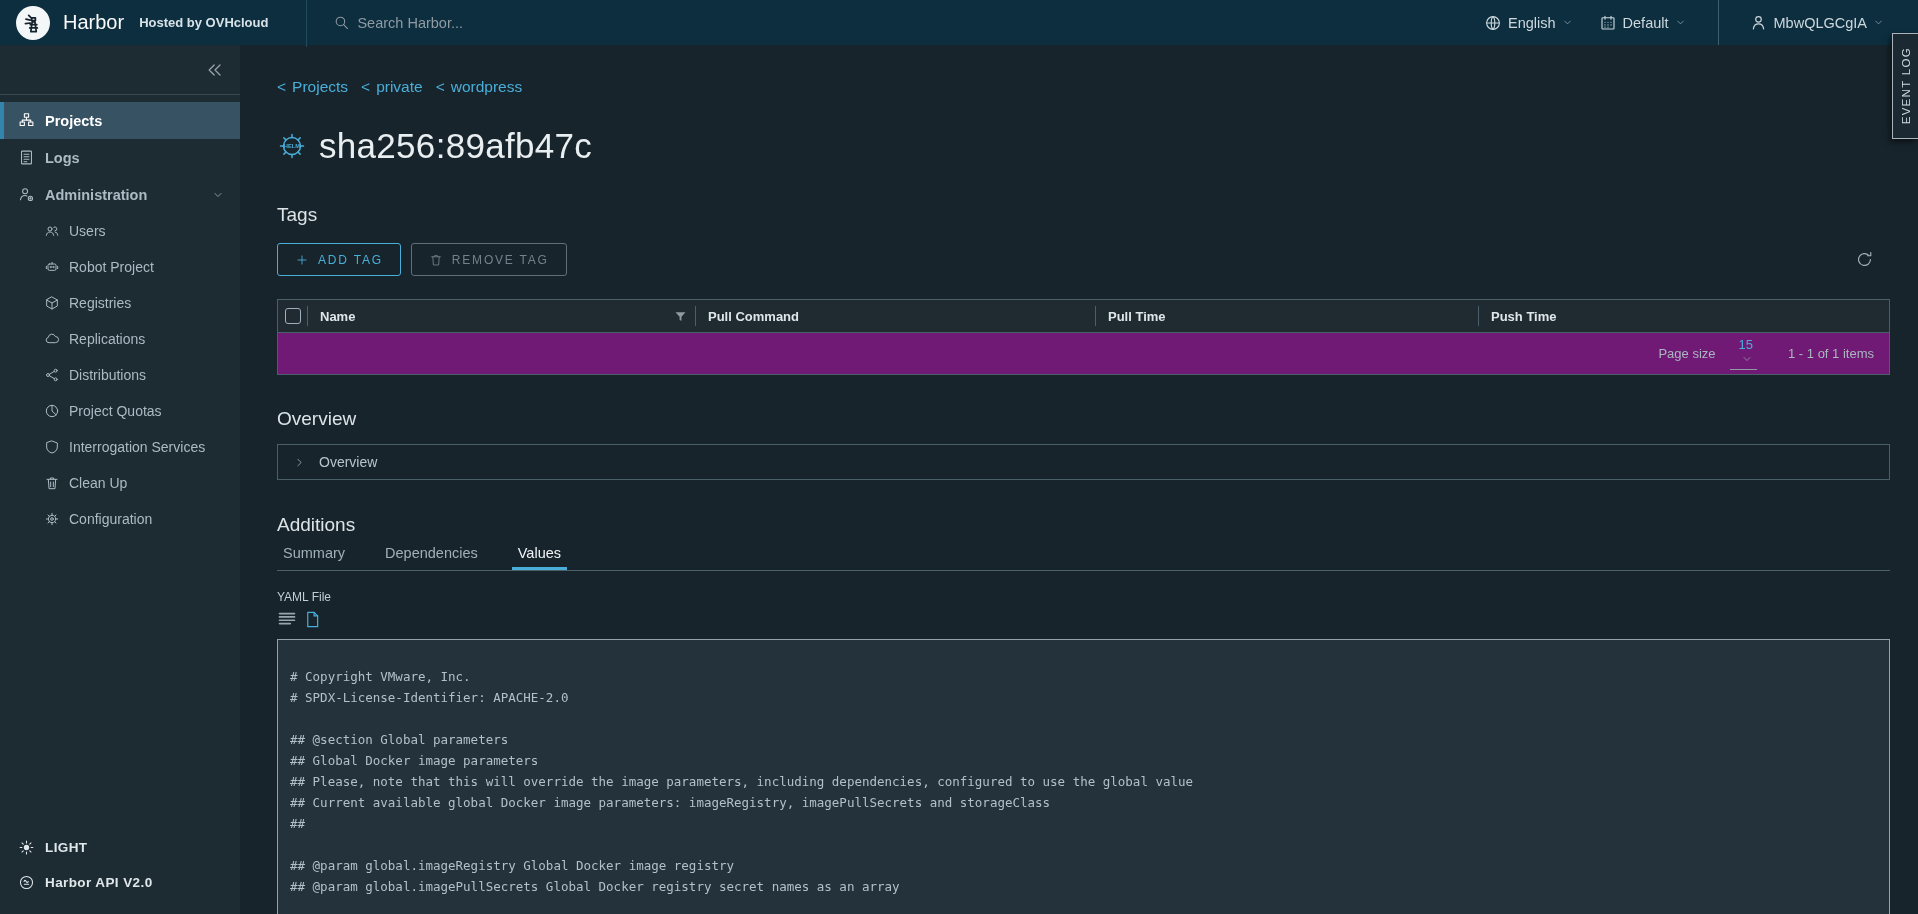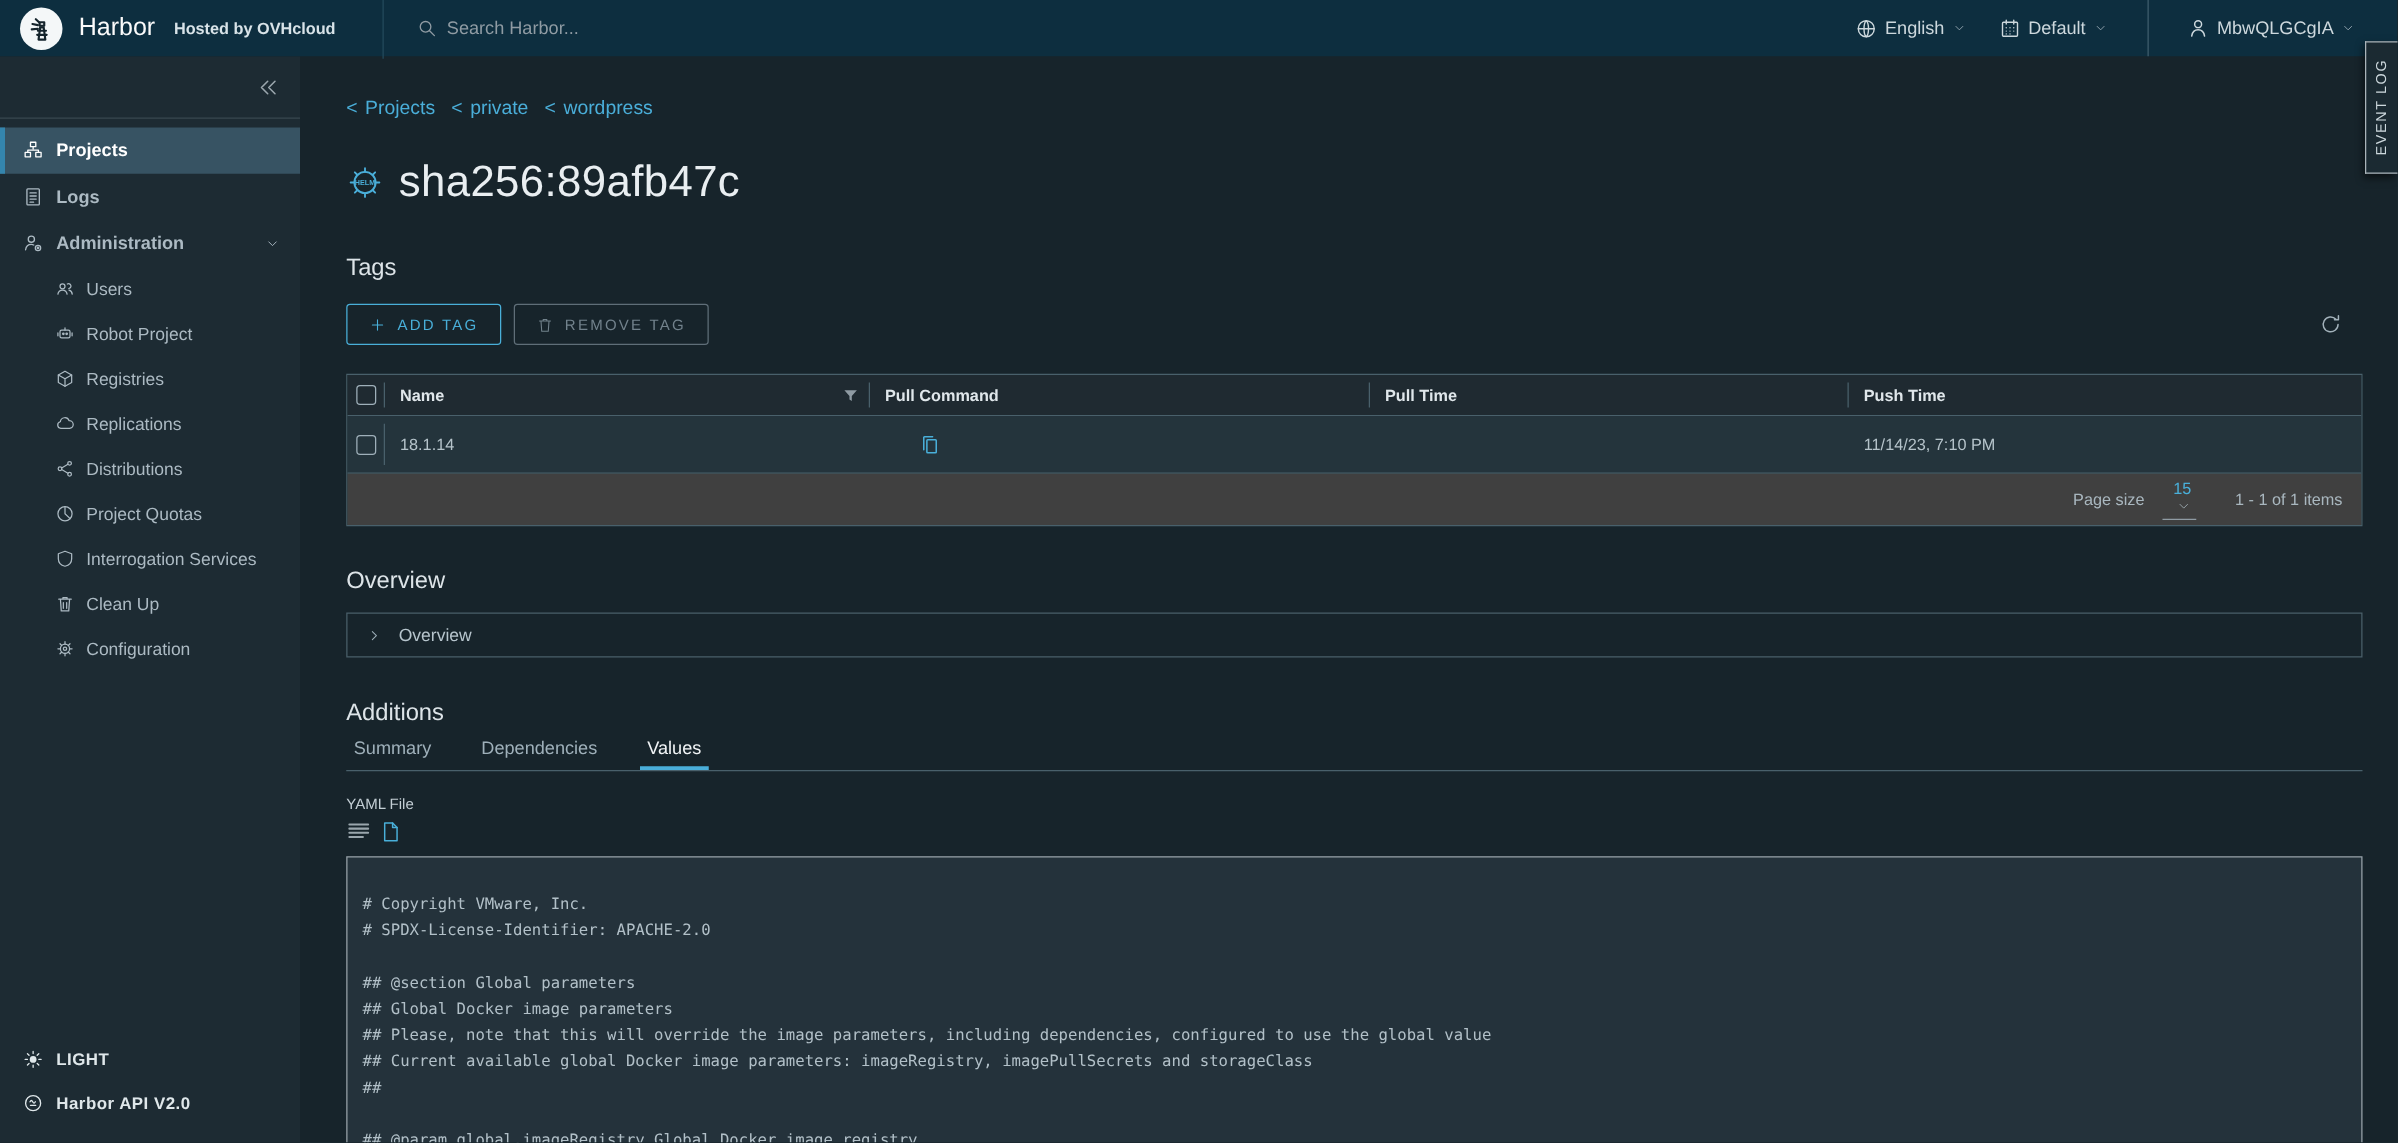--- a/index.html
+++ b/index.html
@@ -62,21 +62,21 @@
   .dg-head, .dg-row { display:grid; grid-template-columns:30px 388px 400px 383px 1fr; align-items:stretch; }
   .dg-head { background:#1f2a31; height:33px; border-bottom:1px solid #49606b; color:#e0e7eb; font-weight:700; }
   .hcell { display:flex; align-items:center; padding-left:12px; position:relative; }
   .hcell .vline, .cbcell .vline { position:absolute; right:0; top:6px; bottom:6px; width:1px; background:#49606b; }
   .hcell-name { justify-content:space-between; padding-right:8px; }
   .dg-row { background:#24343c; height:46px; border-bottom:1px solid #49606b; color:#b5c3ca; }
   .cell { display:flex; align-items:center; padding-left:12px; position:relative; }
   .cbcell { display:flex; align-items:center; justify-content:center; position:relative; }
   .checkbox { width:16px; height:16px; border:1px solid #9fb0ba; border-radius:3px; background:transparent; cursor:pointer; }
   .copy-btn { color:#49afd9; margin-left:26px; cursor:pointer; }
-  .dg-foot { background:#404040; height:41px; display:flex; align-items:center; justify-content:flex-end; color:#a9b7bf; }
+  .dg-foot { background:#701a75; height:41px; display:flex; align-items:center; justify-content:flex-end; color:#a9b7bf; }
   .ps-label { margin-right:14px; }
   .ps-select { display:flex; align-items:flex-end; gap:1px; border-bottom:1px solid #8f9ba3; padding:0 4px 3px 9px; margin-right:31px; cursor:pointer;flex-direction:column; }
   .ps-value { color:#49afd9; font-size:13px; }
   .ps-select .caret { color:#9aa6ad; margin-bottom:1px; }
   .range { margin-right:15px; }
 
   .h-overview { margin-top:33px; }
   .overview-panel { margin-top:14px; height:36px; border:1px solid #4a5f6a; display:flex; align-items:center; gap:13px; padding-left:15px;
     color:#b7c5cd; font-size:14px; cursor:pointer; }
   .overview-panel .caret { color:#9fb0ba; }
@@ -342,41 +342,20 @@
         </div>
         <div class="hcell">
           <span>Pull Time</span>
           <span class="vline"></span>
         </div>
         <div class="hcell">
           <span>Push Time</span>
         </div>
       </div>
 
-      <div class="dg-row">
-        <div class="cbcell">
-          <span class="checkbox"></span>
-          <span class="vline"></span>
-        </div>
-        <div class="cell">
-          <span>18.1.14</span>
-        </div>
-        <div class="cell">
-          <svg class="ic copy-btn" width="20" height="20" viewBox="0 0 24 24">
-            <path d="M6 16.5V4.8a.8.8 0 0 1 .8-.8h7.7"></path>
-            <rect x="9" y="7" width="9" height="12.5" rx="0.8"></rect>
-          </svg>
-        </div>
-        <div class="cell">
-          <span></span>
-        </div>
-        <div class="cell">
-          <span>11/14/23, 7:10 PM</span>
-        </div>
-      </div>
 
       <div class="dg-foot">
         <span class="ps-label">Page size</span>
         <span class="ps-select">
           <span class="ps-value">15</span>
           <svg class="ic caret" width="12" height="12" viewBox="0 0 24 24">
               <path d="M6 9l6 6 6-6"></path>
             </svg>
         </span>
         <span class="range">1 - 1 of 1 items</span>

